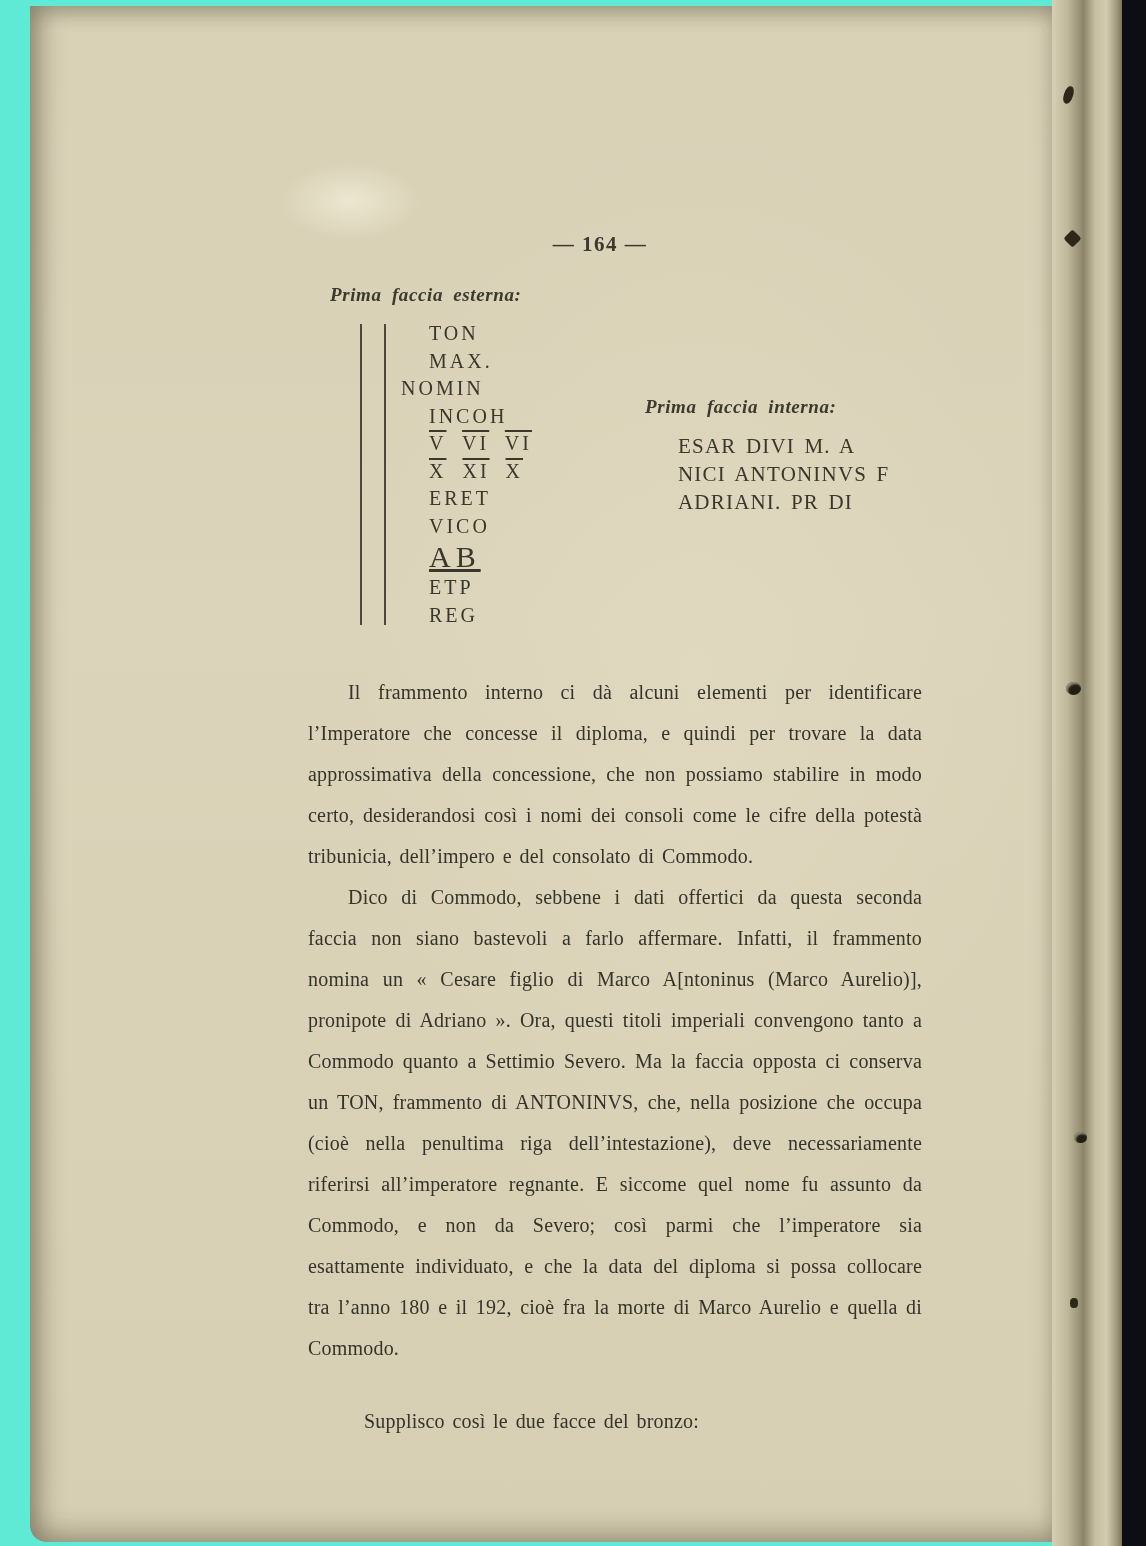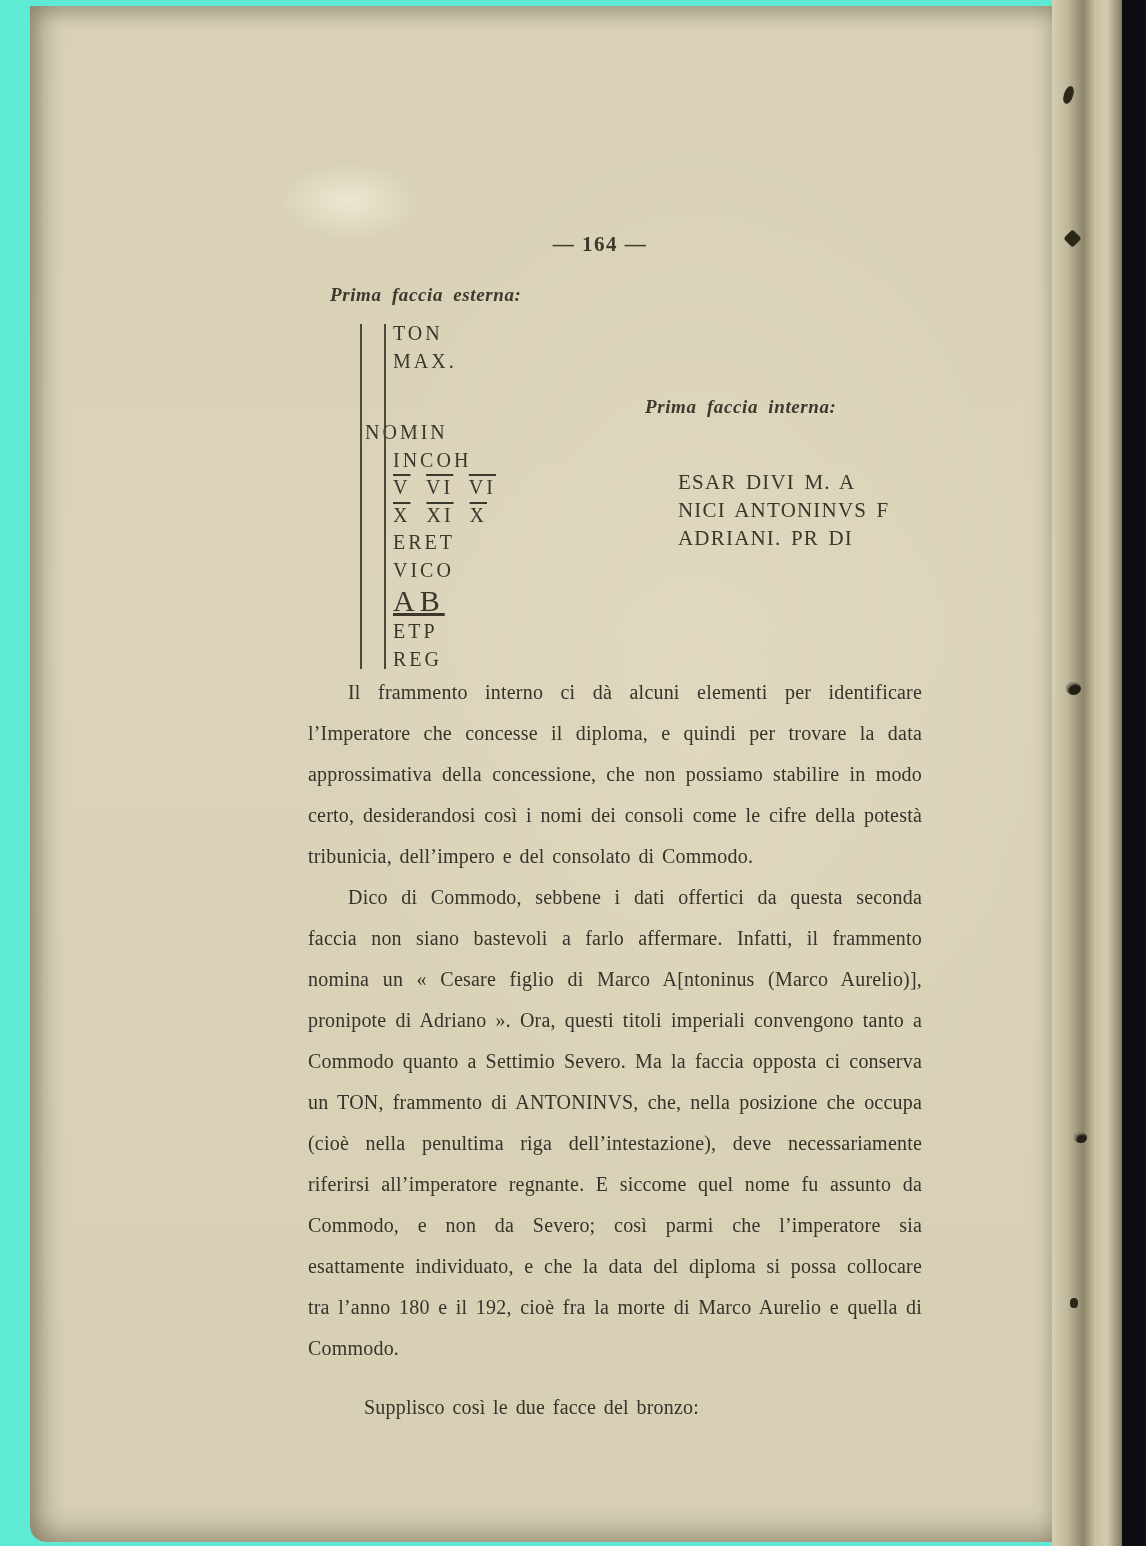--- a/index.html
+++ b/index.html
@@ -90,40 +90,41 @@
     font-weight: bold;
   }
   .caption.ext { left: 300px; top: 278px; }
   .caption.int { left: 615px; top: 390px; }
 
   .inscription-ext {
     position: absolute;
     left: 330px;
     top: 314px;
     width: 220px;
+    padding-left: 36px;
   }
   .rule {
     position: absolute;
     top: 4px;
     bottom: 4px;
     width: 2px;
     background: #4d483a;
   }
   .rule.outer { left: 0; }
   .rule.inner { left: 24px; }
   .ins-lines {
     padding-left: 33px;
     font-size: 20px;
     line-height: 27.5px;
     letter-spacing: 3px;
     color: #3a372b;
     white-space: nowrap;
   }
   .ins-line { white-space: nowrap; }
-  .ins-line.nomin { text-indent: -28px; margin-top: 44px; }
+  .ins-line.nomin { text-indent: -28px; }
   .ins-line.large {
     font-size: 30px;
     line-height: 34px;
     letter-spacing: 5px;
     text-decoration: underline;
   }
   .ins-line.numerals .ovl {
     text-decoration: overline;
     text-decoration-thickness: 1.5px;
     margin-right: 8px;
@@ -131,39 +132,38 @@
   .inscription-int {
     position: absolute;
     left: 648px;
     top: 426px;
     font-size: 21px;
     line-height: 28px;
     letter-spacing: 1.2px;
     word-spacing: 3px;
     color: #3a372b;
     white-space: nowrap;
-    margin-top: 36px;
   }
 
   .body-text {
     position: absolute;
     left: 278px;
     top: 666px;
     width: 614px;
     font-size: 20px;
     line-height: 41px;
     letter-spacing: 0.2px;
     word-spacing: 2.5px;
     color: #35332a;
     text-align: justify;
   }
   .body-text p { margin: 0; }
   .body-text p.indent { text-indent: 40px; }
   .body-text p.closing {
-    margin-top: 18px;
+    margin-top: 32px;
     text-indent: 56px;
     text-align: left;
   }
 </style>
 </head>
 <body>
 
 <div class="scan">
 
   <div class="page">

